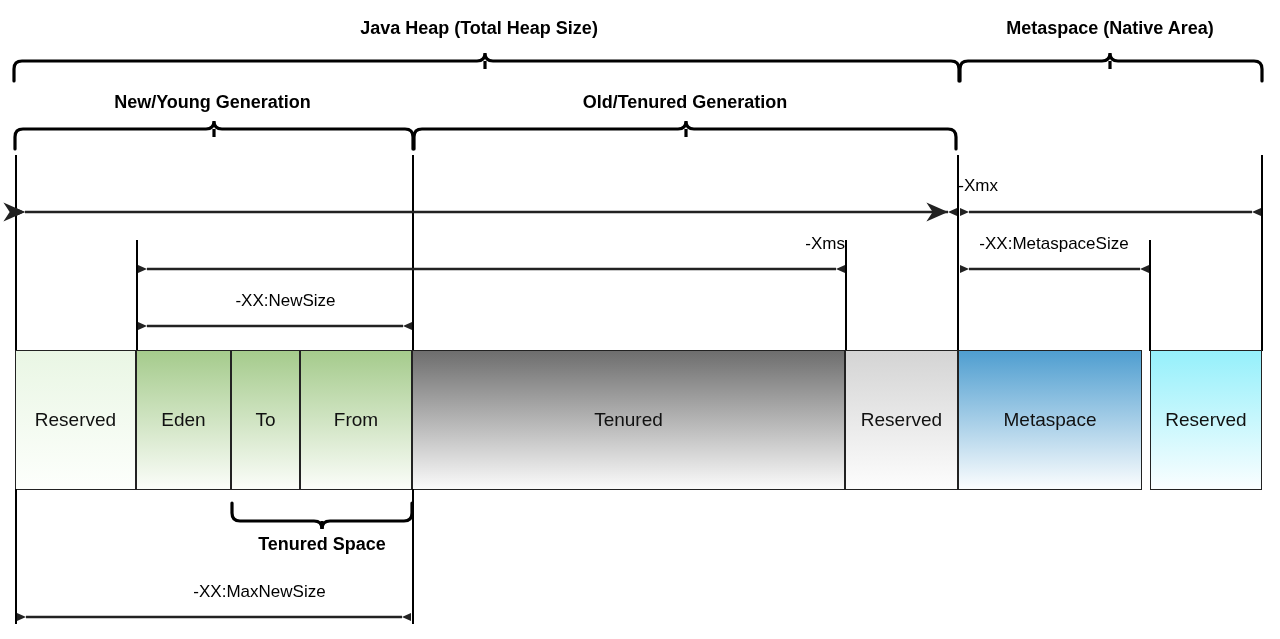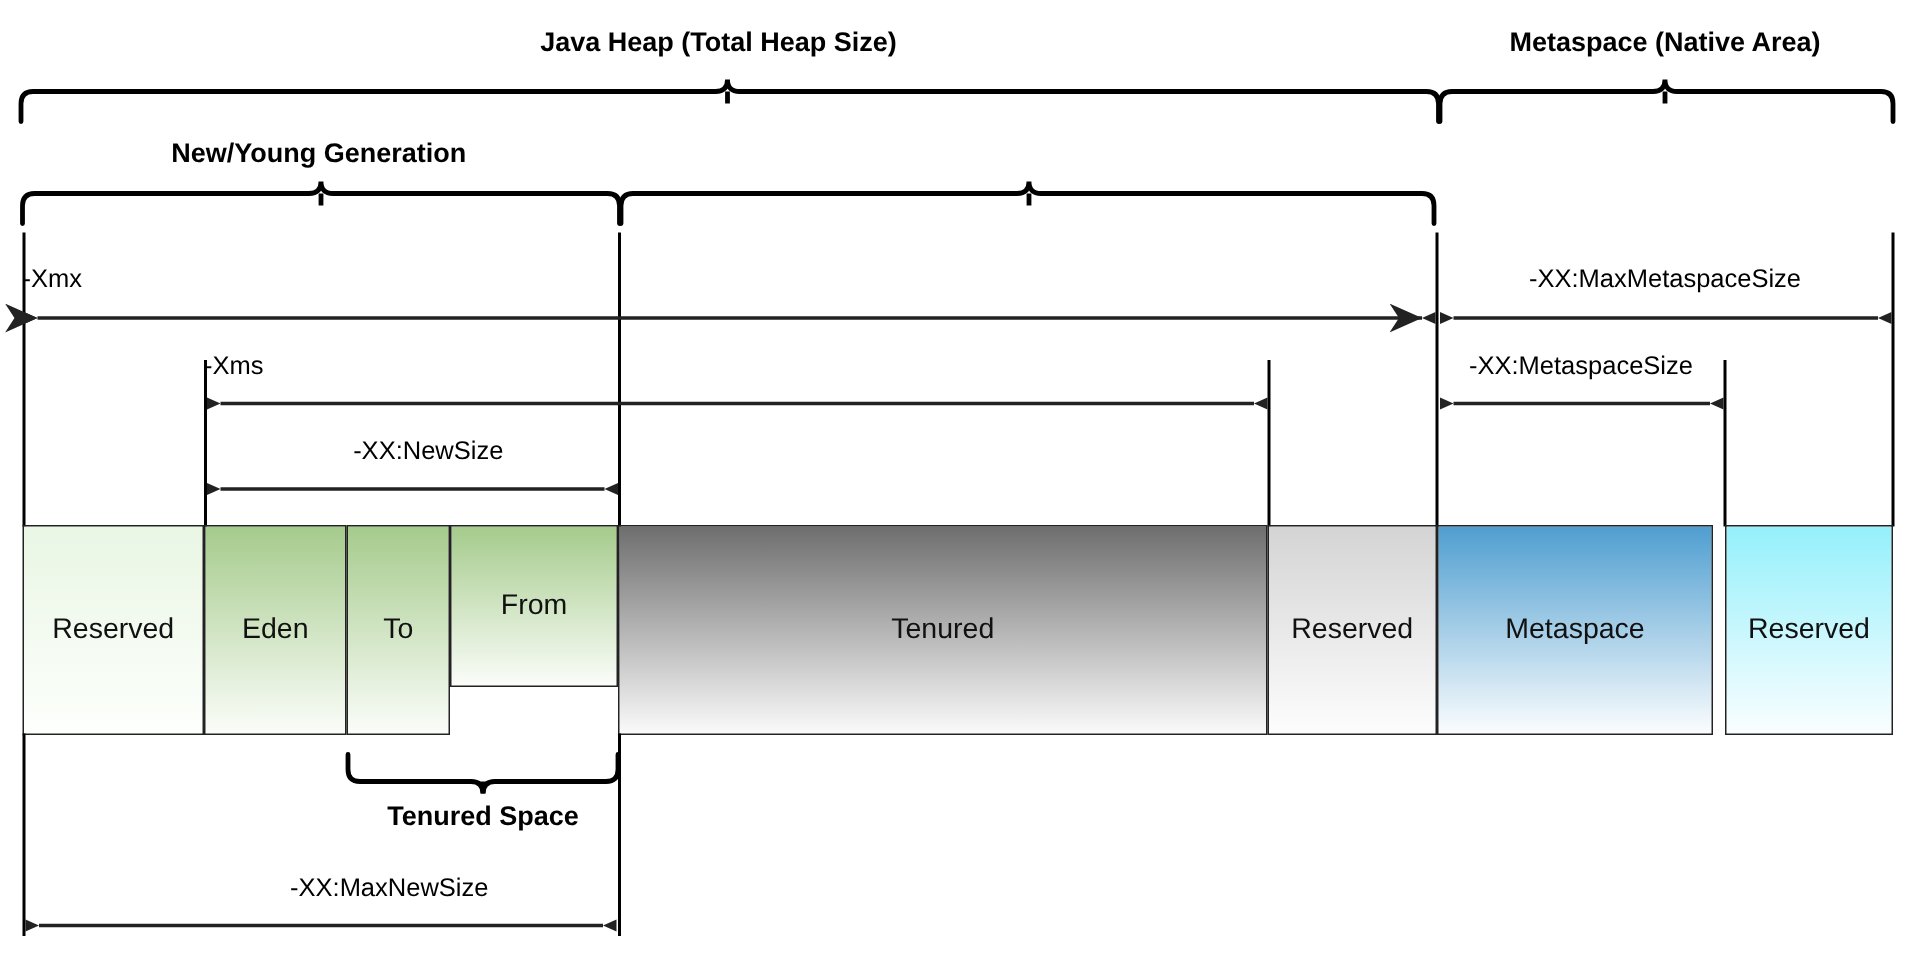--- a/index.html
+++ b/index.html
@@ -28,20 +28,21 @@
     </svg>
   </div>
   <div class="brace-wrap" style="left:958px;top:58px;">
     <svg width="306" height="24" viewBox="0 0 306 24">
       <path d="M2,23 L2,11 Q2,3 10,3 L144,3 Q152,3 152,-5 Q152,3 160,3 L296,3 Q304,3 304,11 L304,23" fill="none" stroke="#000" stroke-width="3.2" stroke-linecap="round"></path>
       <path d="M152,3 L152,11" fill="none" stroke="#000" stroke-width="3.2"></path>
     </svg>
   </div>
 
   <div class="lbl bold" style="left:13px;top:92px;width:399px;text-align:center;font-size:18px;">New/Young Generation</div>
+  <div class="lbl bold" style="left:412px;top:92px;width:546px;text-align:center;font-size:18px;">Old/Tenured Generation</div>
 
   <div class="brace-wrap" style="left:13px;top:126px;">
     <svg width="402" height="24" viewBox="0 0 402 24">
       <path d="M2,23 L2,11 Q2,3 10,3 L193,3 Q201,3 201,-5 Q201,3 209,3 L392,3 Q400,3 400,11 L400,23" fill="none" stroke="#000" stroke-width="3.2" stroke-linecap="round"></path>
       <path d="M201,3 L201,11" fill="none" stroke="#000" stroke-width="3.2"></path>
     </svg>
   </div>
   <div class="brace-wrap" style="left:412px;top:126px;">
     <svg width="548" height="24" viewBox="0 0 548 24">
       <path d="M2,23 L2,11 Q2,3 10,3 L266,3 Q274,3 274,-5 Q274,3 282,3 L536,3 Q544,3 544,11 L544,23" fill="none" stroke="#000" stroke-width="3.2" stroke-linecap="round"></path>
@@ -50,47 +51,46 @@
   </div>
 
   <div class="vline" style="left:15px;top:155px;height:196px;"></div>
   <div class="vline" style="left:136px;top:240px;height:111px;"></div>
   <div class="vline" style="left:412px;top:155px;height:196px;"></div>
   <div class="vline" style="left:845px;top:240px;height:111px;"></div>
   <div class="vline" style="left:957px;top:155px;height:196px;"></div>
   <div class="vline" style="left:1149px;top:240px;height:111px;"></div>
   <div class="vline" style="left:1261px;top:155px;height:196px;"></div>
 
-  <div class="lbl" style="left:15px;top:176px;width:942px;text-align:left;font-size:17px;">-Xmx</div>
+  <div class="lbl" style="left:15px;top:176px;width:942px;text-align:right;font-size:17px;padding-left:41px;">-Xmx</div>
   <div class="brace-wrap" style="left:15px;top:203px;">
     <svg width="943" height="18" viewBox="0 0 943 18">
       <defs>
         <marker id="ah" markerWidth="11" markerHeight="11" refX="9" refY="4" orient="auto">
           <path d="M0,0 L9,4 L0,8 L2.6,4 z" fill="#222"></path>
         </marker>
         <marker id="ahs" markerWidth="11" markerHeight="11" refX="9" refY="4" orient="auto">
           <path d="M0,0 L9,4 L0,8 L2.6,4 z" fill="#222"></path>
         </marker>
       </defs>
       <line x1="10" y1="9" x2="933" y2="9" stroke="#222" stroke-width="2.4" marker-start="url(#ahs)" marker-end="url(#ah)"></line>
       <path d="M10,9 L1,5 L1,13 z" fill="#222"></path>
       <path d="M933,9 L942,5 L942,13 z" fill="#222"></path>
     </svg>
   </div>
 
-  <div class="lbl" style="left:958px;top:176px;width:304px;text-align:center;font-size:17px;">-XX:MaxMetaspaceSize</div>
   <div class="brace-wrap" style="left:959px;top:203px;">
     <svg width="303" height="18" viewBox="0 0 303 18">
       <line x1="10" y1="9" x2="293" y2="9" stroke="#222" stroke-width="2.4"></line>
       <path d="M10,9 L1,5 L1,13 z" fill="#222"></path>
       <path d="M293,9 L302,5 L302,13 z" fill="#222"></path>
     </svg>
   </div>
 
-  <div class="lbl" style="left:136px;top:234px;width:709px;text-align:left;font-size:17px;">-Xms</div>
+  <div class="lbl" style="left:136px;top:234px;width:709px;text-align:right;font-size:17px;">-Xms</div>
   <div class="brace-wrap" style="left:137px;top:260px;">
     <svg width="709" height="18" viewBox="0 0 709 18">
       <line x1="10" y1="9" x2="699" y2="9" stroke="#222" stroke-width="2.4"></line>
       <path d="M10,9 L1,5 L1,13 z" fill="#222"></path>
       <path d="M699,9 L708,5 L708,13 z" fill="#222"></path>
     </svg>
   </div>
 
   <div class="lbl" style="left:958px;top:234px;width:192px;text-align:center;font-size:17px;">-XX:MetaspaceSize</div>
   <div class="brace-wrap" style="left:959px;top:260px;">
@@ -113,21 +113,21 @@
   <div id="blocks-row">
       <div class="blk" style="left: 15px; top: 350px; width: 121px; height: 140px; background: linear-gradient(rgb(233, 246, 228) 0%, rgb(253, 255, 252) 100%); border-color: rgb(34, 34, 34);">
         <span>Reserved</span>
       </div>
       <div class="blk" style="left: 136px; top: 350px; width: 95px; height: 140px; background: linear-gradient(rgb(165, 203, 140) 0%, rgb(251, 253, 249) 100%); border-color: rgb(34, 34, 34);">
         <span>Eden</span>
       </div>
       <div class="blk" style="left: 231px; top: 350px; width: 69px; height: 140px; background: linear-gradient(rgb(165, 203, 140) 0%, rgb(251, 253, 249) 100%); border-color: rgb(34, 34, 34);">
         <span>To</span>
       </div>
-      <div class="blk" style="left: 300px; top: 350px; width: 112px; height: 108px; background: linear-gradient(rgb(165, 203, 140) 0%, rgb(251, 253, 249) 100%); border-color: rgb(34, 34, 34);">
+      <div class="blk" style="left: 300px; top: 350px; width: 112px; height: 140px; background: linear-gradient(rgb(165, 203, 140) 0%, rgb(251, 253, 249) 100%); border-color: rgb(34, 34, 34);">
         <span>From</span>
       </div>
       <div class="blk" style="left: 412px; top: 350px; width: 433px; height: 140px; background: linear-gradient(rgb(110, 110, 110) 0%, rgb(250, 250, 250) 100%); border-color: rgb(34, 34, 34);">
         <span>Tenured</span>
       </div>
       <div class="blk" style="left: 845px; top: 350px; width: 113px; height: 140px; background: linear-gradient(rgb(212, 212, 212) 0%, rgb(253, 253, 253) 100%); border-color: rgb(34, 34, 34);">
         <span>Reserved</span>
       </div>
       <div class="blk" style="left: 958px; top: 350px; width: 184px; height: 140px; background: linear-gradient(rgb(79, 158, 208) 0%, rgb(251, 253, 254) 100%); border-color: rgb(34, 34, 34);">
         <span>Metaspace</span>

